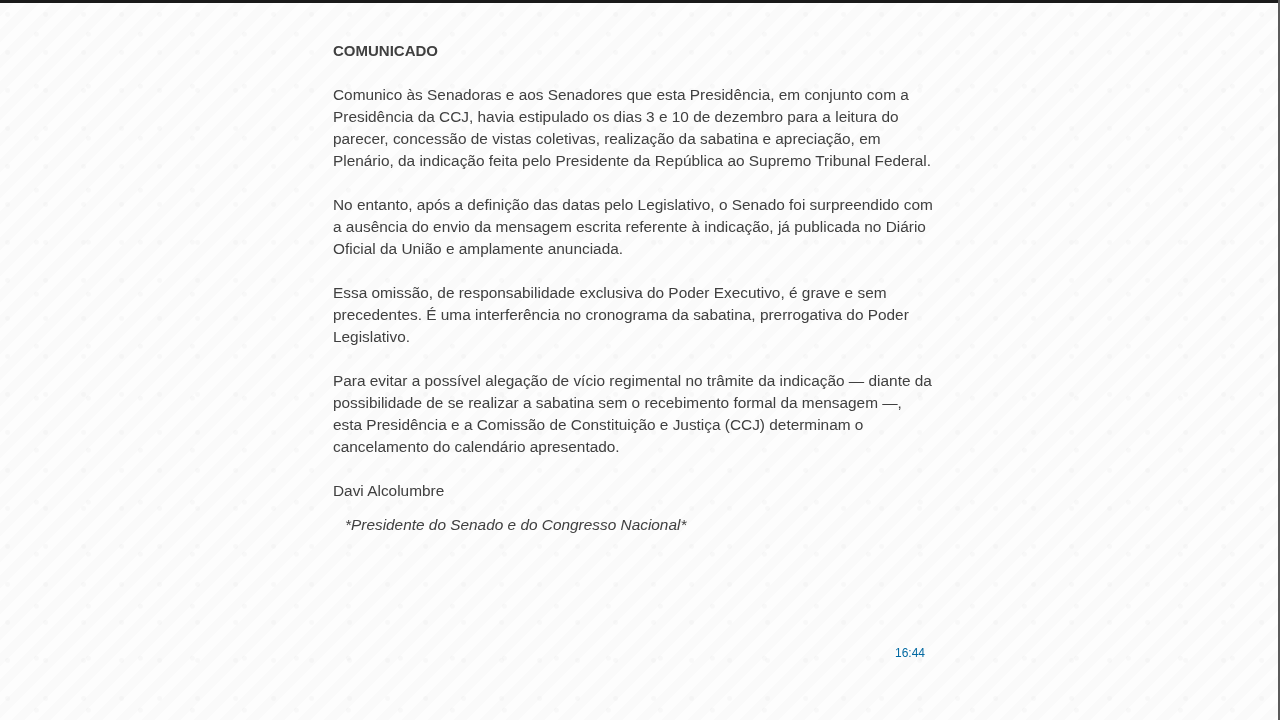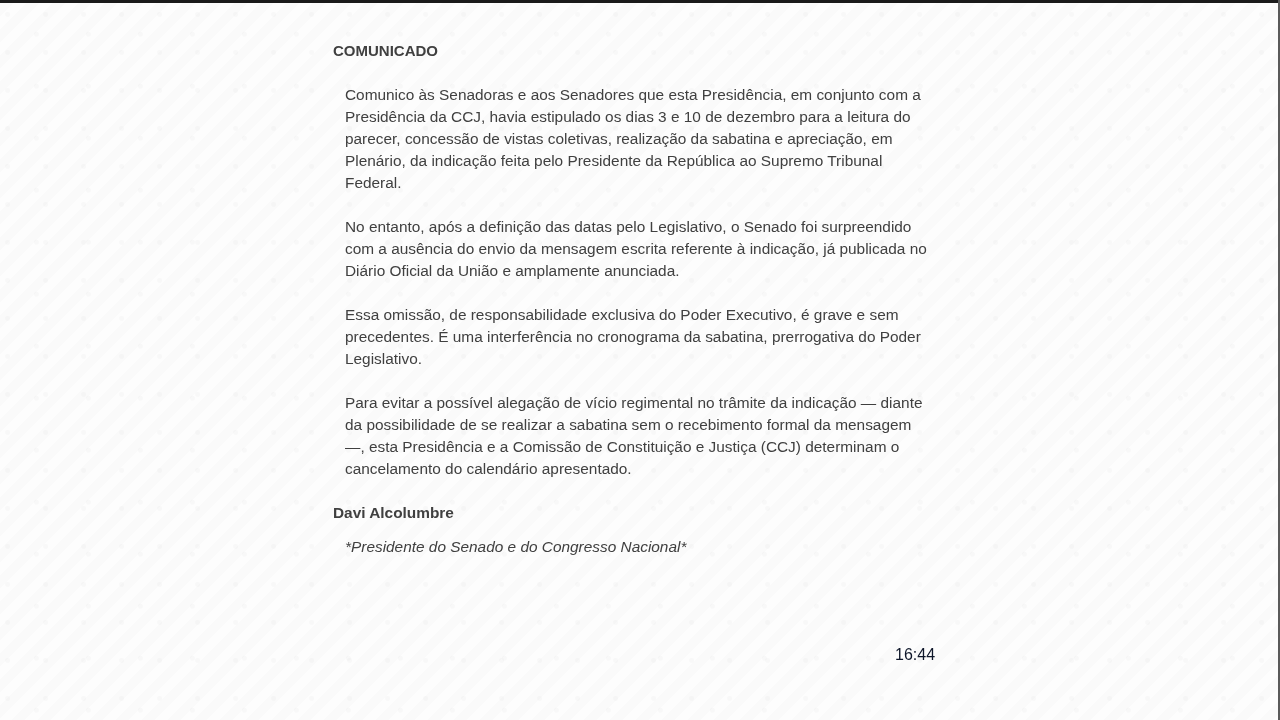--- a/index.html
+++ b/index.html
@@ -52,36 +52,36 @@
       color: #404040;
       font-size: 15.4px;
       line-height: 22px;
     }
     .msg-title {
       font-weight: bold;
       margin: 0 0 22px 0;
       font-size: 15px;
     }
     .msg-para {
-      margin: 0 0 22px 12px;
+      margin: 0 0 22px 0;
     }
     .signature-name {
-      font-weight: bold;
+      font-weight: normal;
       margin: 0;
     }
     .signature-role {
       font-style: italic;
       margin: 12px;
     }
     .timestamp {
       position: absolute;
       left: 895px;
       top: 646px;
-      font-size: 16px;
-      color: #0f172a;
+      font-size: 12px;
+      color: #0369a1;
     }
   </style>
 </head>
 <body>
 
 <div class="top-edge"></div>
 <div class="right-edge"></div>
 <div class="doodle-bg"></div>
 <div class="watermark"></div>
 

